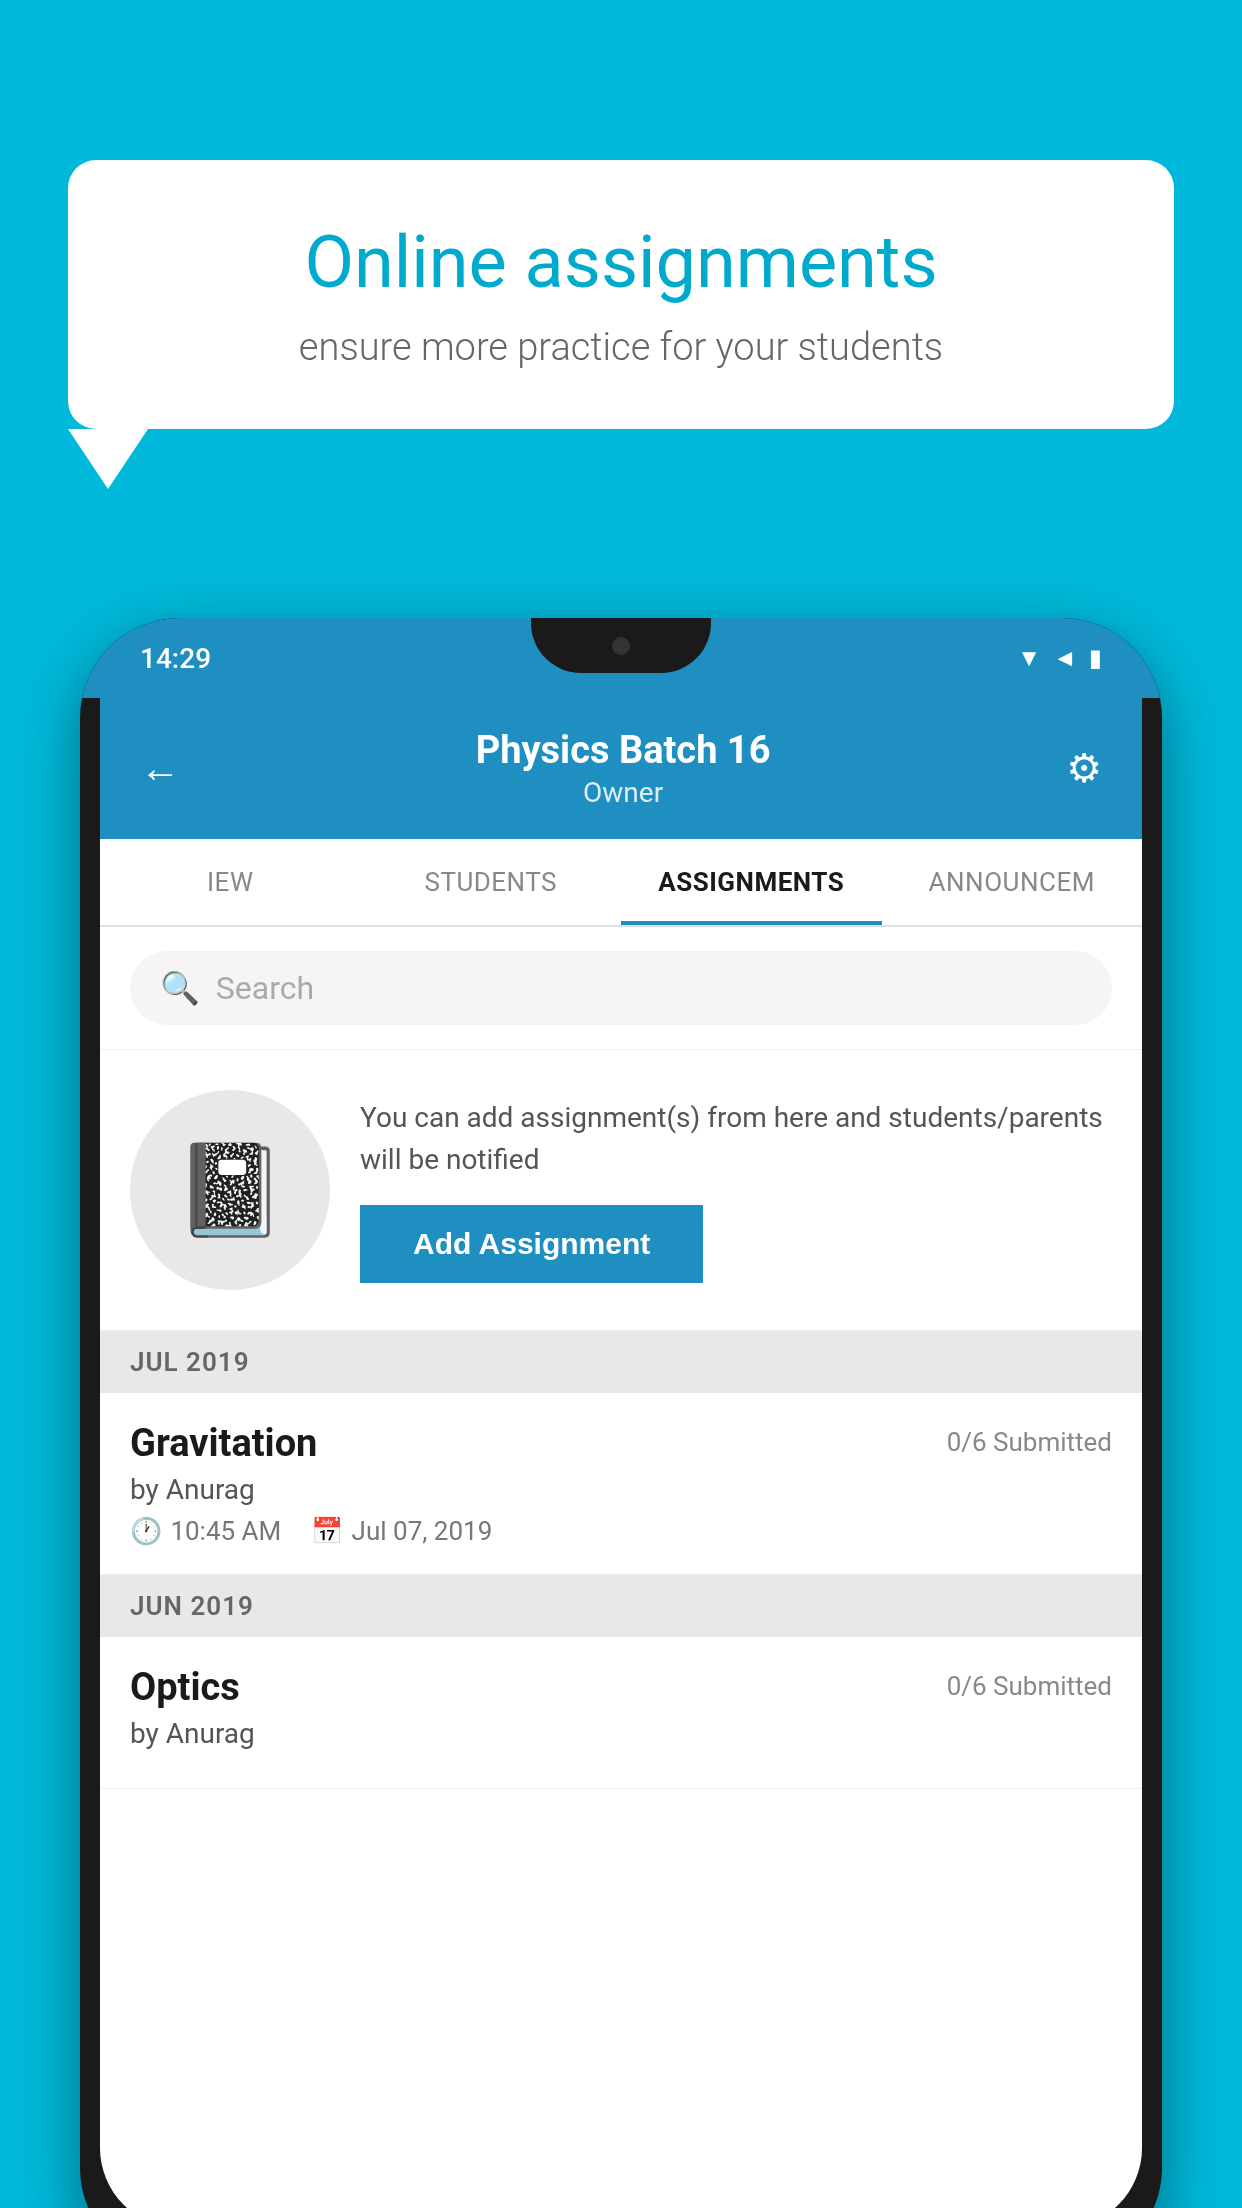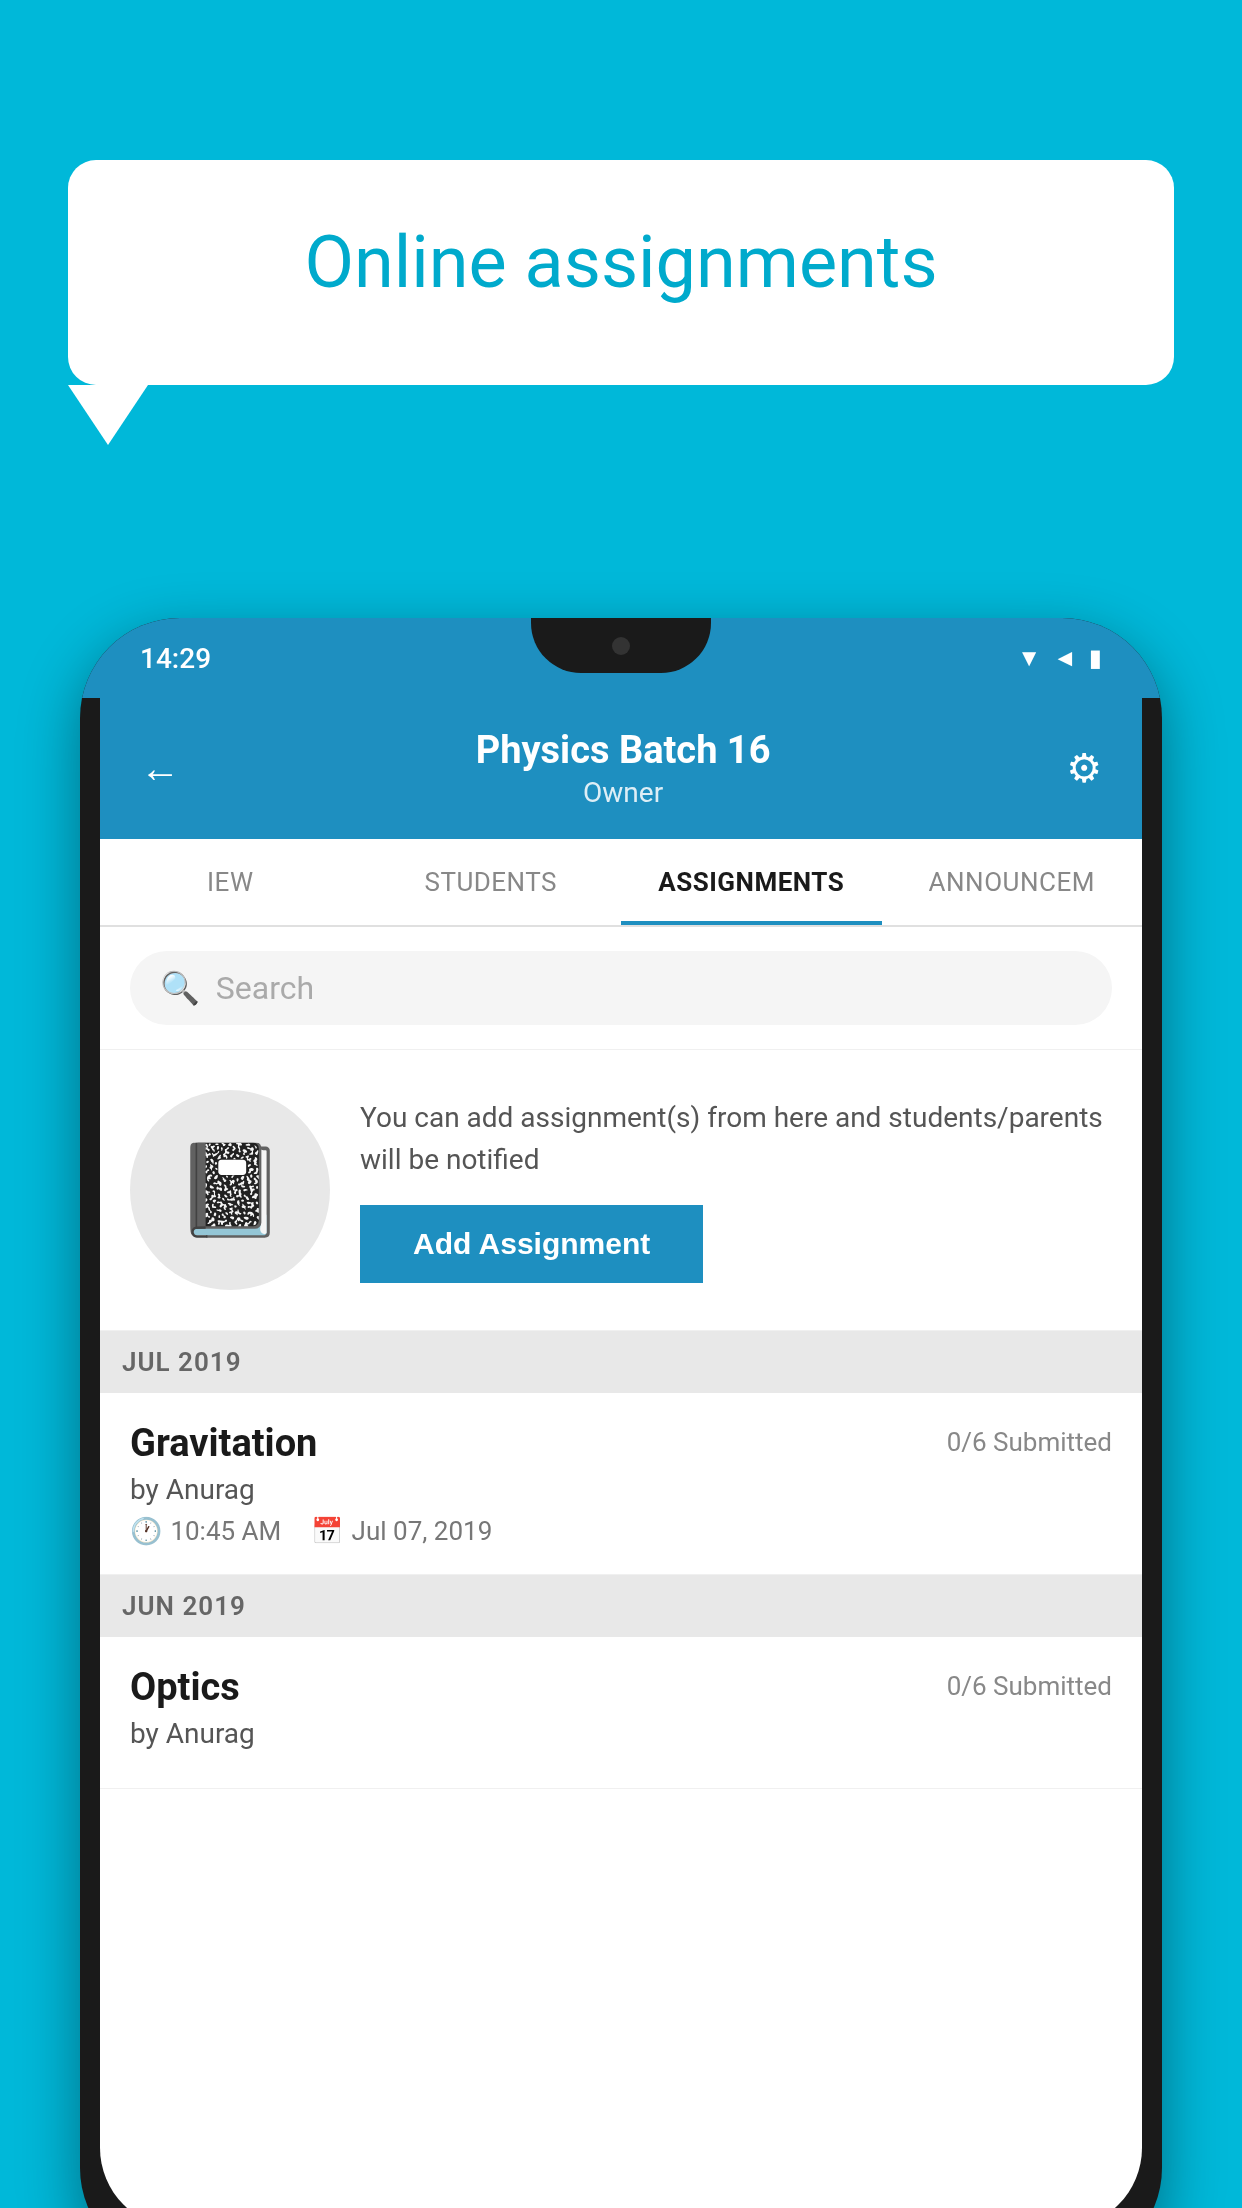--- a/index.html
+++ b/index.html
@@ -273,21 +273,21 @@
       border-radius: 0;
       padding: 22px 53px;
       font-size: 30px;
       font-weight: 600;
       cursor: pointer;
     }
 
     
     .section-header {
       background: #e8e8e8;
-      padding: 16px 22px;
+      padding: 16px 30px;
       color: #666;
       font-size: 26px;
       font-weight: 600;
       letter-spacing: 1px;
     }
 
     
     .assignment-item {
       background: white;
       padding: 28px 30px;
@@ -336,20 +336,21 @@
     .meta-icon {
       font-size: 26px;
     }
   </style>
 </head>
 <body>
 
 <div class="speech-bubble-container">
   <div class="speech-bubble">
     <div class="speech-bubble-title">Online assignments</div>
+    <div class="speech-bubble-subtitle">ensure more practice for your students</div>
   </div>
   <div class="speech-bubble-arrow"></div>
 </div>
 
 <div class="phone-frame">
 
   <div class="phone-notch">
     <span class="status-time">14:29</span>
     <div class="phone-notch-center">
       <div class="camera-dot"></div>

